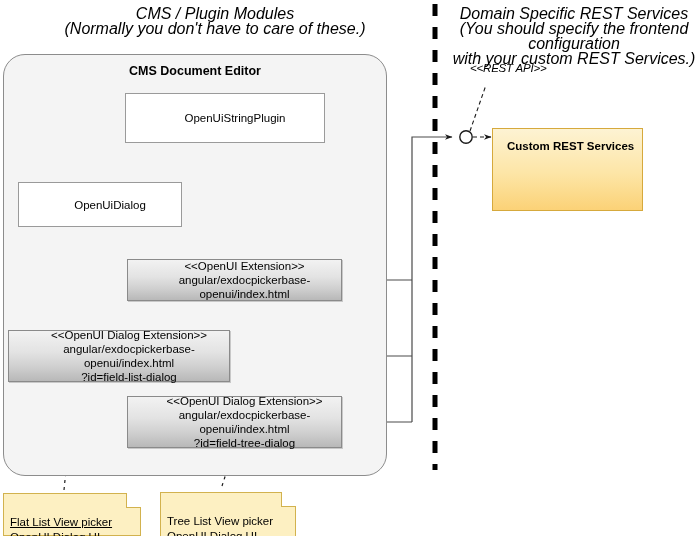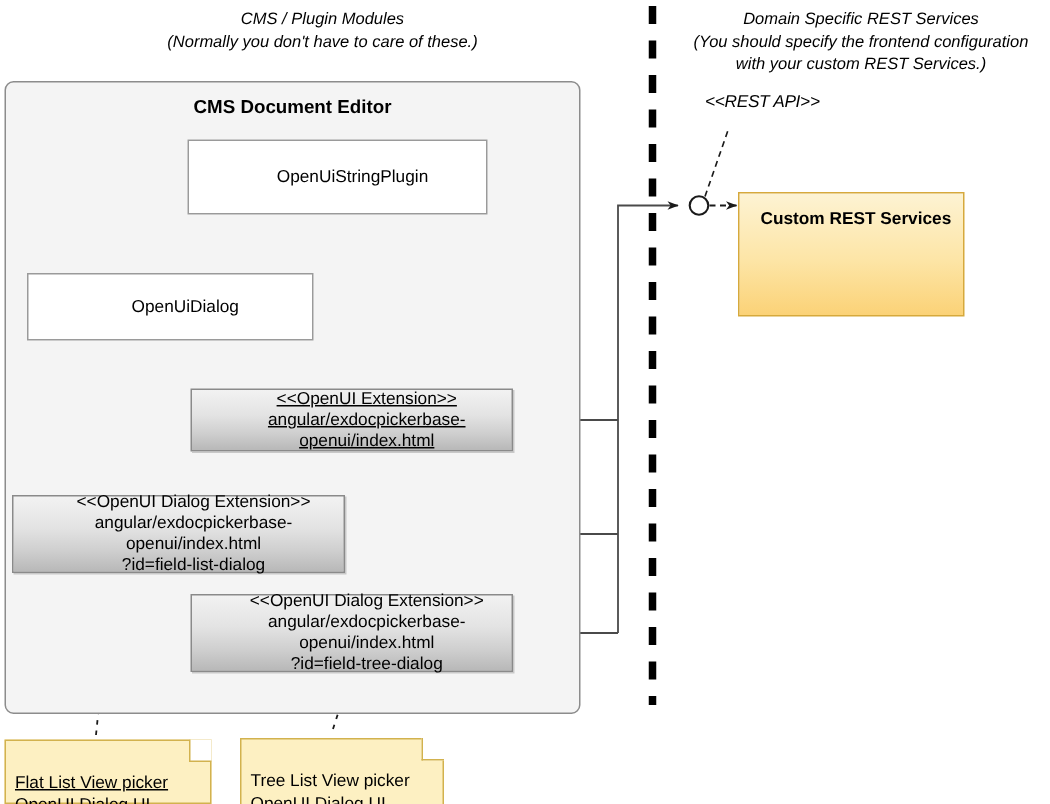--- a/index.html
+++ b/index.html
@@ -20,41 +20,41 @@
     left: 0; top: 0;
     width: 700px;
     height: 536px;
   }
   .abs { position: absolute; }
 
   
   .hdr {
     text-align: center;
     font-style: italic;
-    font-size: 11px;
+    font-size: 16px;
     line-height: 15px;
     white-space: pre-line;
   }
   #hdr-left  { left: 40px;  top: 6px;  width: 350px; }
   #hdr-right { left: 450px; top: 6px;  width: 248px; }
 
   #rest-api-label {
     left: 470px; top: 62px;
     font-style: italic;
     font-size: 11.5px;
     letter-spacing: -0.2px;
   }
 
   
   #plugin-container {
     left: 3px; top: 54px;
     width: 384px; height: 422px;
     background: #f4f4f4;
     border: 1px solid #8c8c8c;
-    border-radius: 6px;
+    border-radius: 22px;
     box-sizing: border-box;
   }
   #plugin-container-title {
     position: absolute;
     left: 0; top: 9px;
     width: 100%;
     text-align: center;
     font-size: 12.5px;
     font-weight: bold;
   }
@@ -76,22 +76,22 @@
     border: 1px solid #9a9a9a;
   }
   .box-gray {
     background: linear-gradient(to bottom, #f2f2f2 0%, #e3e3e3 42%, #cfcfcf 72%, #b8b8b8 100%);
     border: 1px solid #8a8a8a;
     box-shadow: 1px 1px 0 rgba(0,0,0,0.18);
   }
   .box-gray .ln-title { font-size: 11.5px; }
 
   #box-stringplugin { left: 125px; top: 93px;  width: 200px; height: 50px; }
-  #box-dialog       { left: 18px;  top: 182px; width: 191px; height: 45px; }
-  #box-extension    { left: 127px; top: 259px; width: 215px; height: 42px; text-decoration: underline; }
+  #box-dialog       { left: 18px;  top: 182px; width: 164px; height: 45px; }
+  #box-extension    { left: 127px; top: 259px; width: 215px; height: 42px; }
   #box-listdialog   { left: 8px;   top: 330px; width: 222px; height: 52px; }
   #box-treedialog   { left: 127px; top: 396px; width: 215px; height: 52px; }
 
   
   #box-rest {
     left: 492px; top: 128px;
     width: 151px; height: 83px;
     background: linear-gradient(to bottom, #fdf3d3 0%, #fde5a6 55%, #fbd277 100%);
     border: 1px solid #d6a93c;
     box-sizing: border-box;

